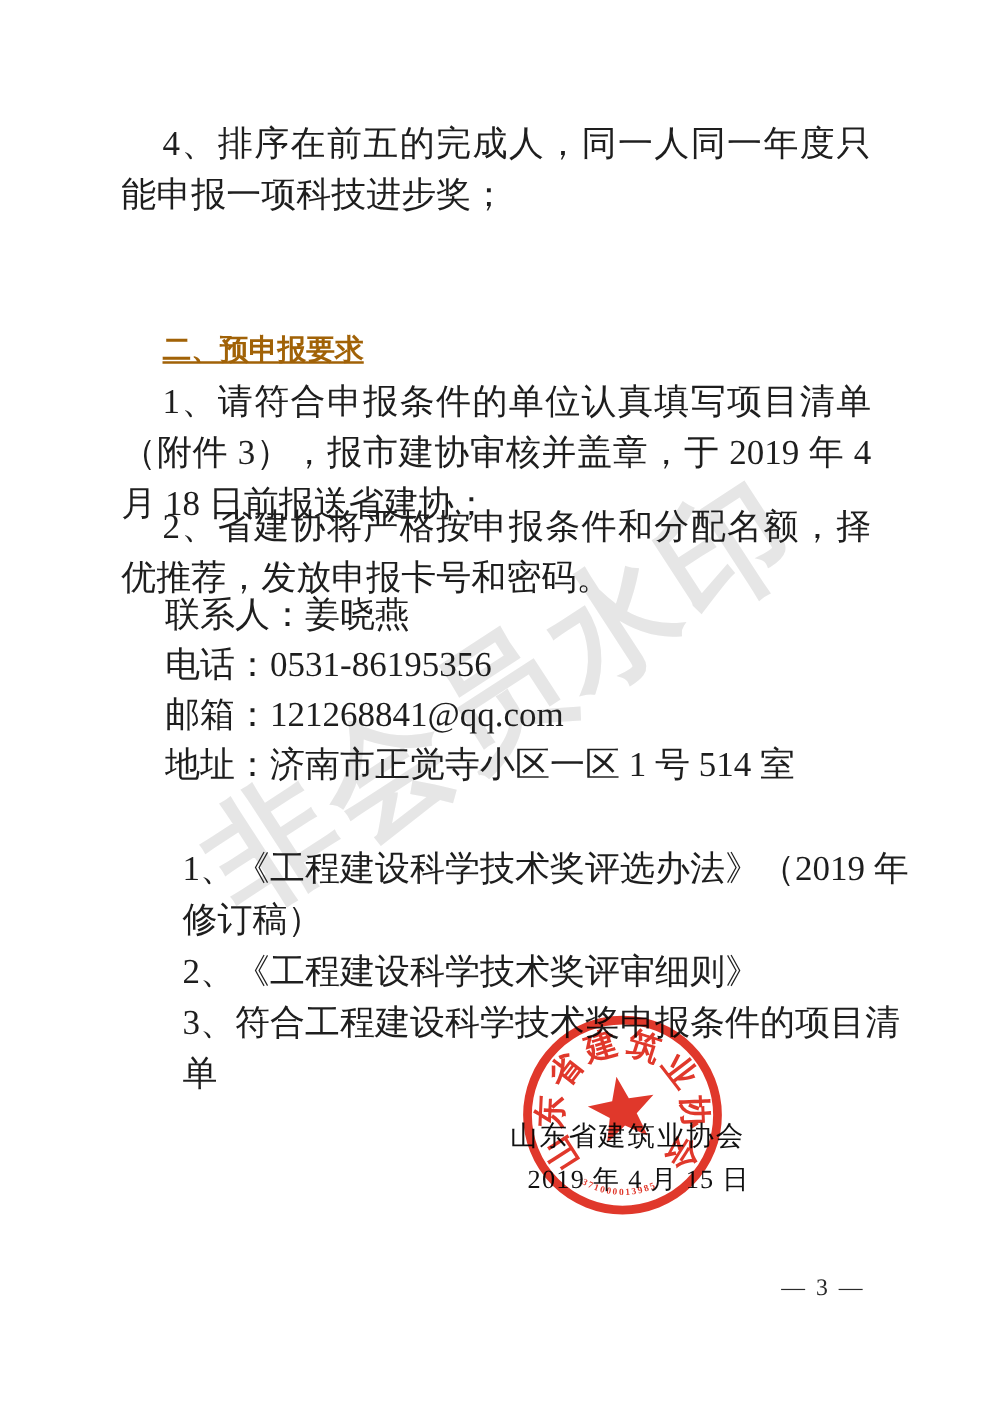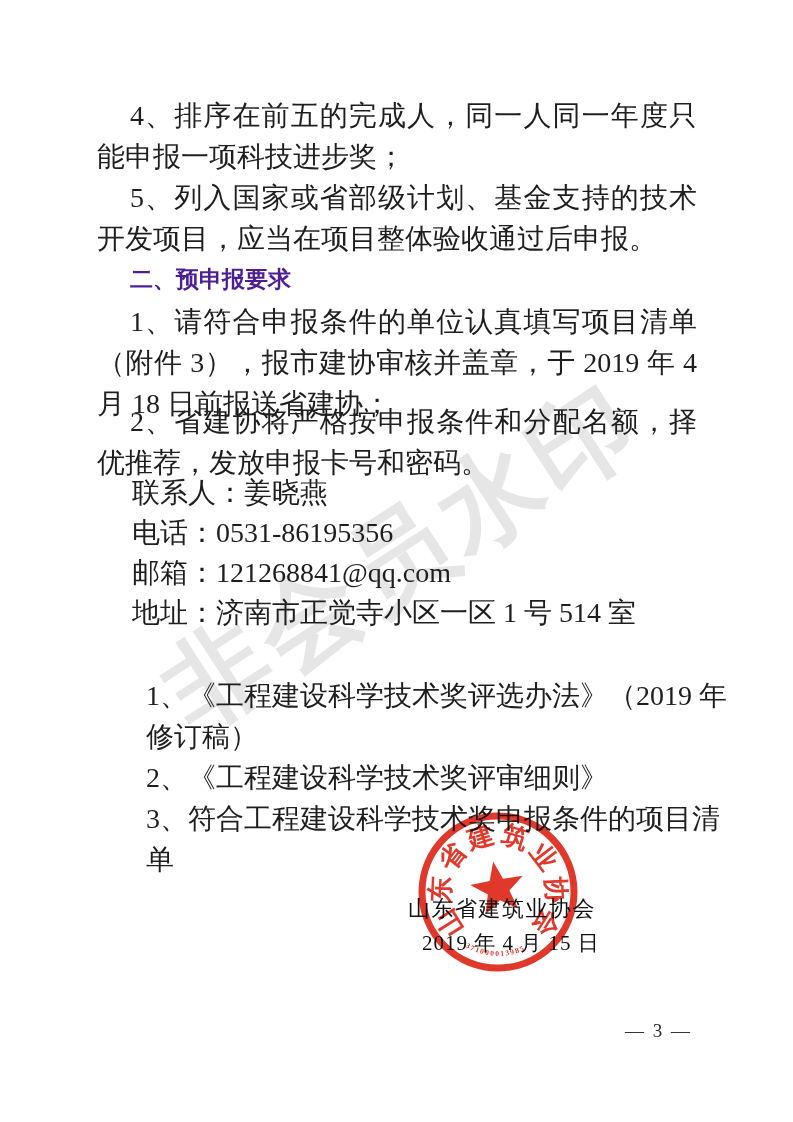--- a/index.html
+++ b/index.html
@@ -14,21 +14,21 @@
     transform:rotate(-33deg);
     font-family:"Liberation Sans","DejaVu Sans",sans-serif;
     font-size:102px;font-weight:700;letter-spacing:6px;white-space:nowrap;
     z-index:0;user-select:none;pointer-events:none;
   }
   
   .block{position:absolute;left:97px;width:600px;font-size:28px;line-height:41px;
     text-align:justify;z-index:1;}
   .para{text-indent:33px;}
   .heading{font-family:"Liberation Sans","DejaVu Sans",sans-serif;font-weight:700;
-    font-size:23px;padding-left:33px;color:#4c1d95;text-align:left;}
+    font-size:23px;padding-left:33px;color:#a16207;text-align:left;text-decoration:underline;}
   .contact{line-height:40px;padding-left:35px;text-align:left;}
   .attachments{display:flex;line-height:41px;padding-left:35px;text-align:left;}
   .attach-label{flex:0 0 auto;white-space:nowrap;}
   .attach-items{flex:1 1 auto;padding-left:14px;}
   
   .sig-org{position:absolute;left:408px;top:894px;font-size:22px;letter-spacing:1.5px;
     z-index:2;color:#111;white-space:nowrap;}
   .sig-date{position:absolute;left:422px;top:929px;font-size:21px;letter-spacing:1px;
     z-index:2;color:#111;white-space:nowrap;}
   
@@ -39,21 +39,20 @@
     color:#2a2a2a;z-index:1;white-space:nowrap;}
 </style>
 </head>
 <body>
 
 <div class="page">
 
   <div class="watermark" style="color: rgb(230, 230, 230);">非会员水印</div>
 
   <div class="block para" style="top:95px">4、排序在前五的完成人，同一人同一年度只能申报一项科技进步奖；</div>
-  <div class="block para" style="top:177px">5、列入国家或省部级计划、基金支持的技术开发项目，应当在项目整体验收通过后申报。</div>
 
   <div class="block heading" style="top:259px">二、预申报要求</div>
 
   <div class="block para" style="top:301px">1、请符合申报条件的单位认真填写项目清单（附件 3），报市建协审核并盖章，于 2019 年 4 月 18 日前报送省建协；</div>
   <div class="block para" style="top:401px">2、省建协将严格按申报条件和分配名额，择优推荐，发放申报卡号和密码。</div>
 
   <div class="block contact" style="top:473px">
     <div>联系人：姜晓燕</div>
     <div>电话：0531-86195356</div>
     <div>邮箱：121268841@qq.com</div>

